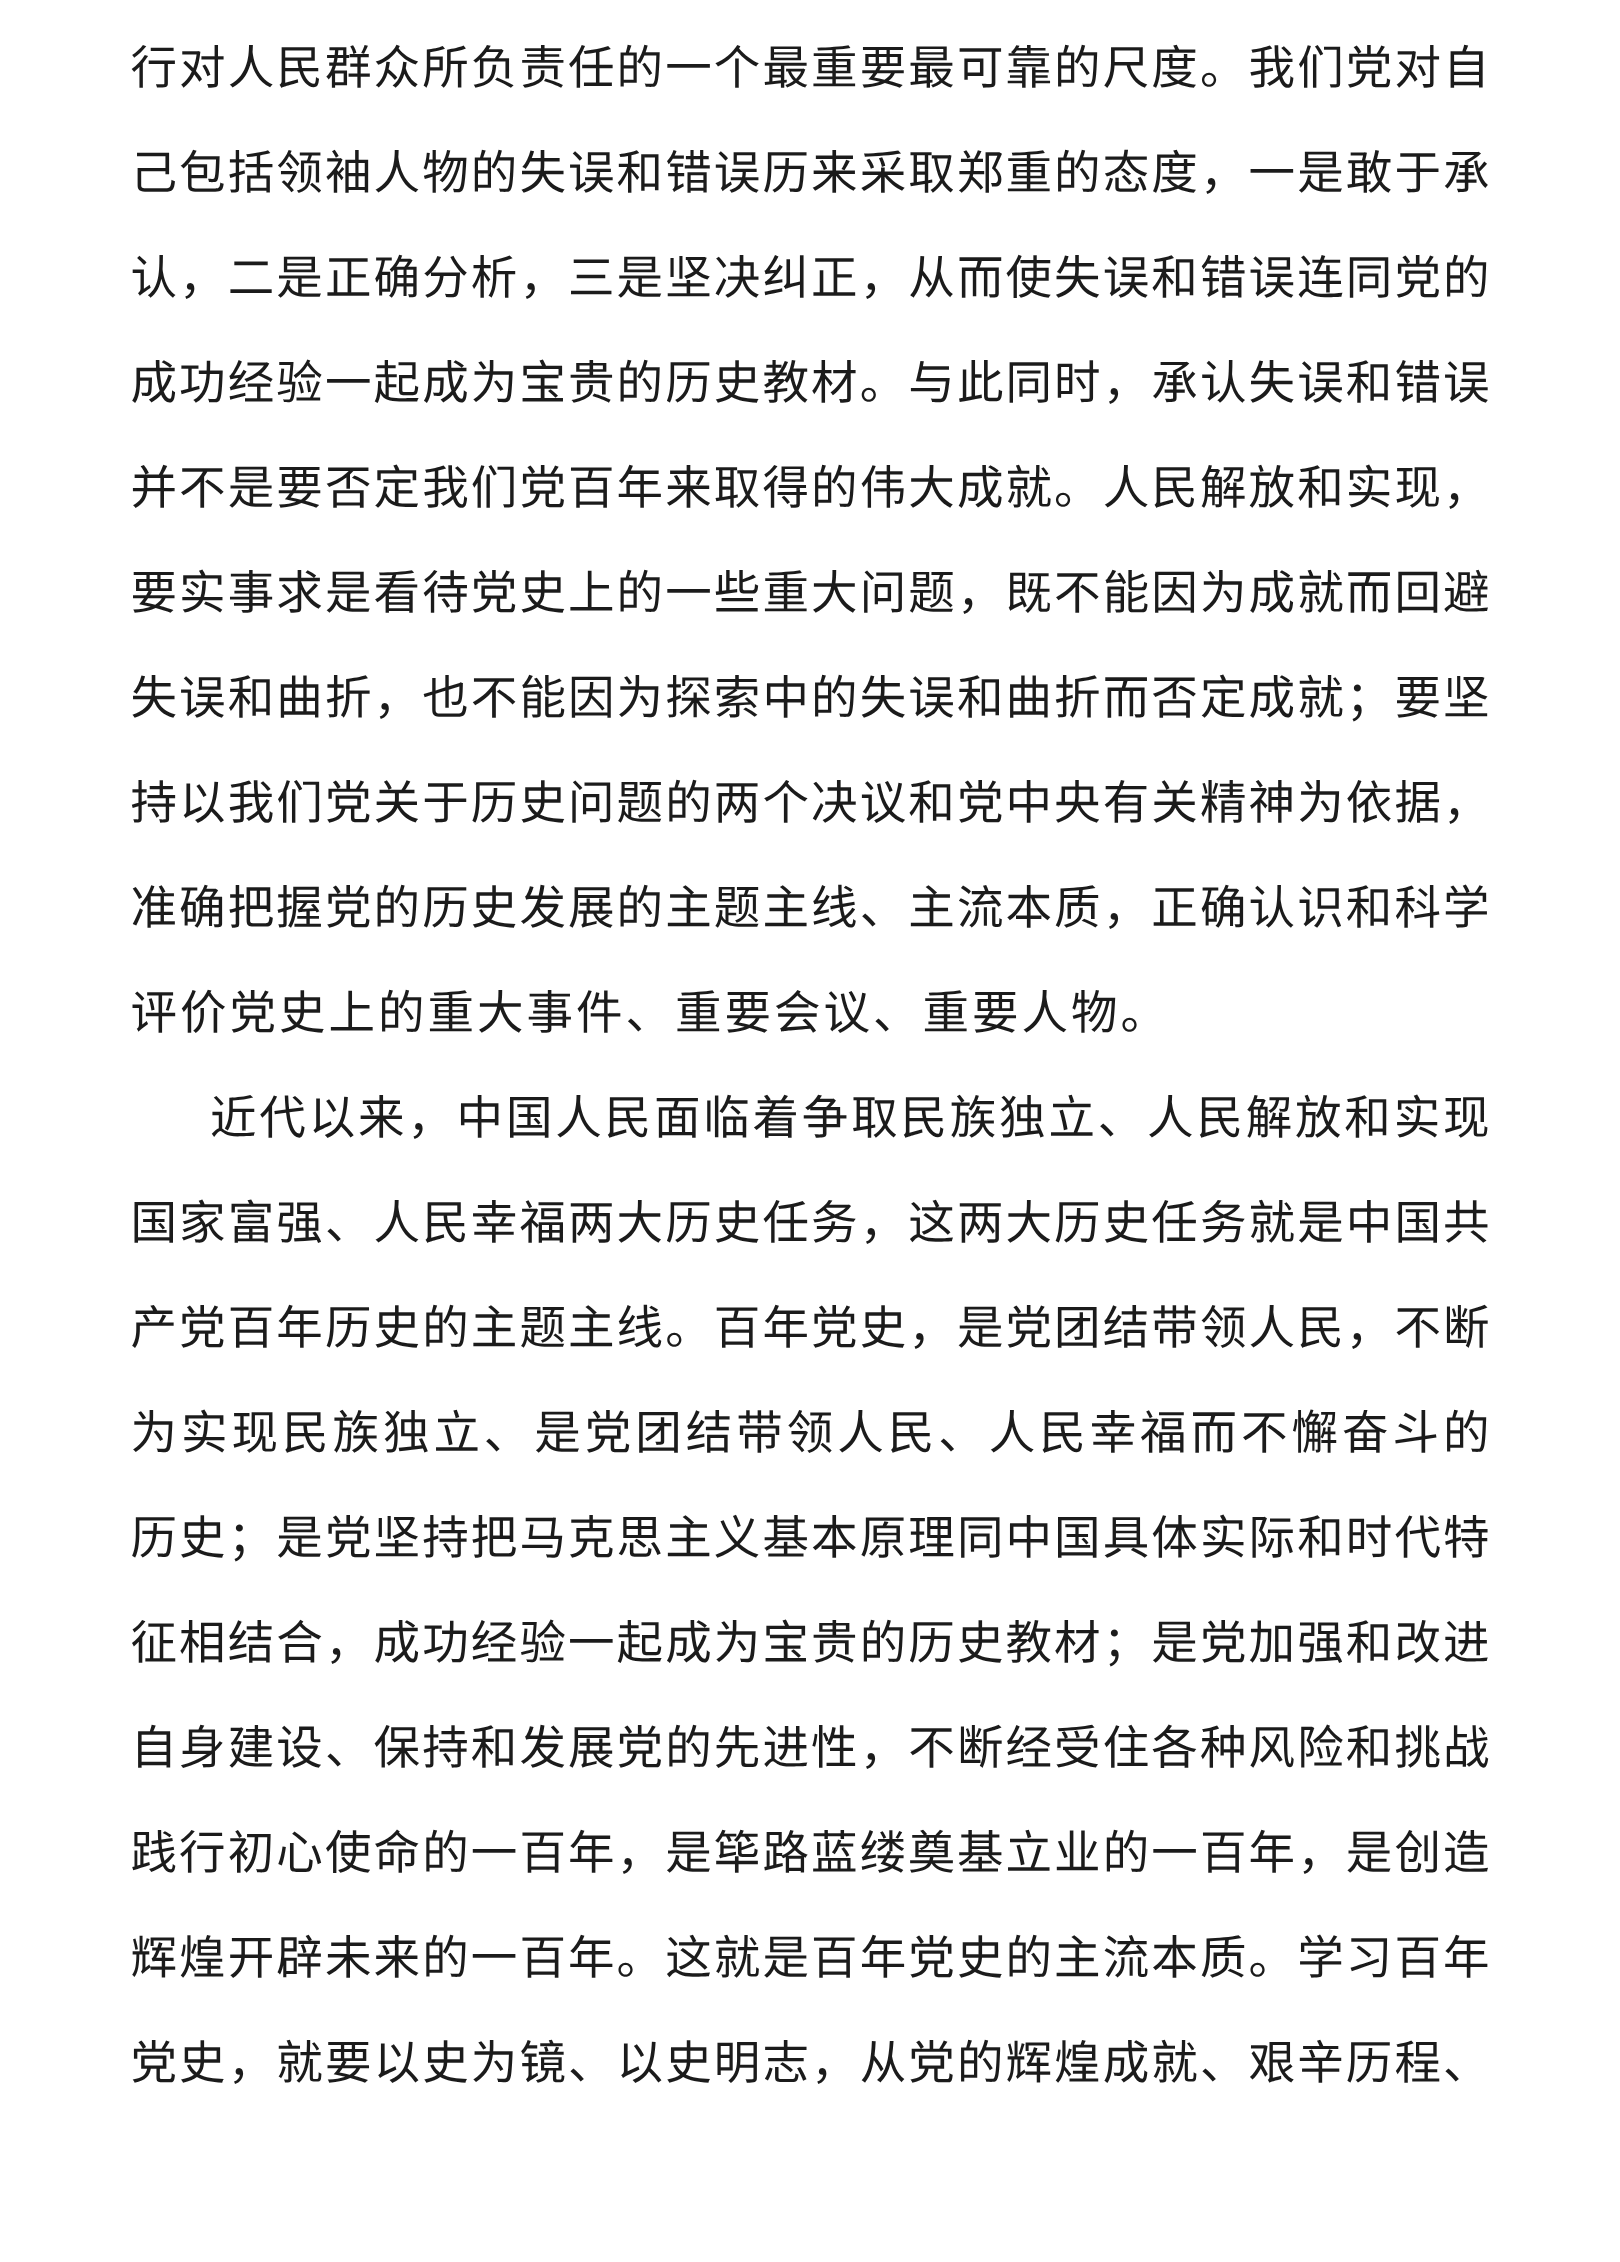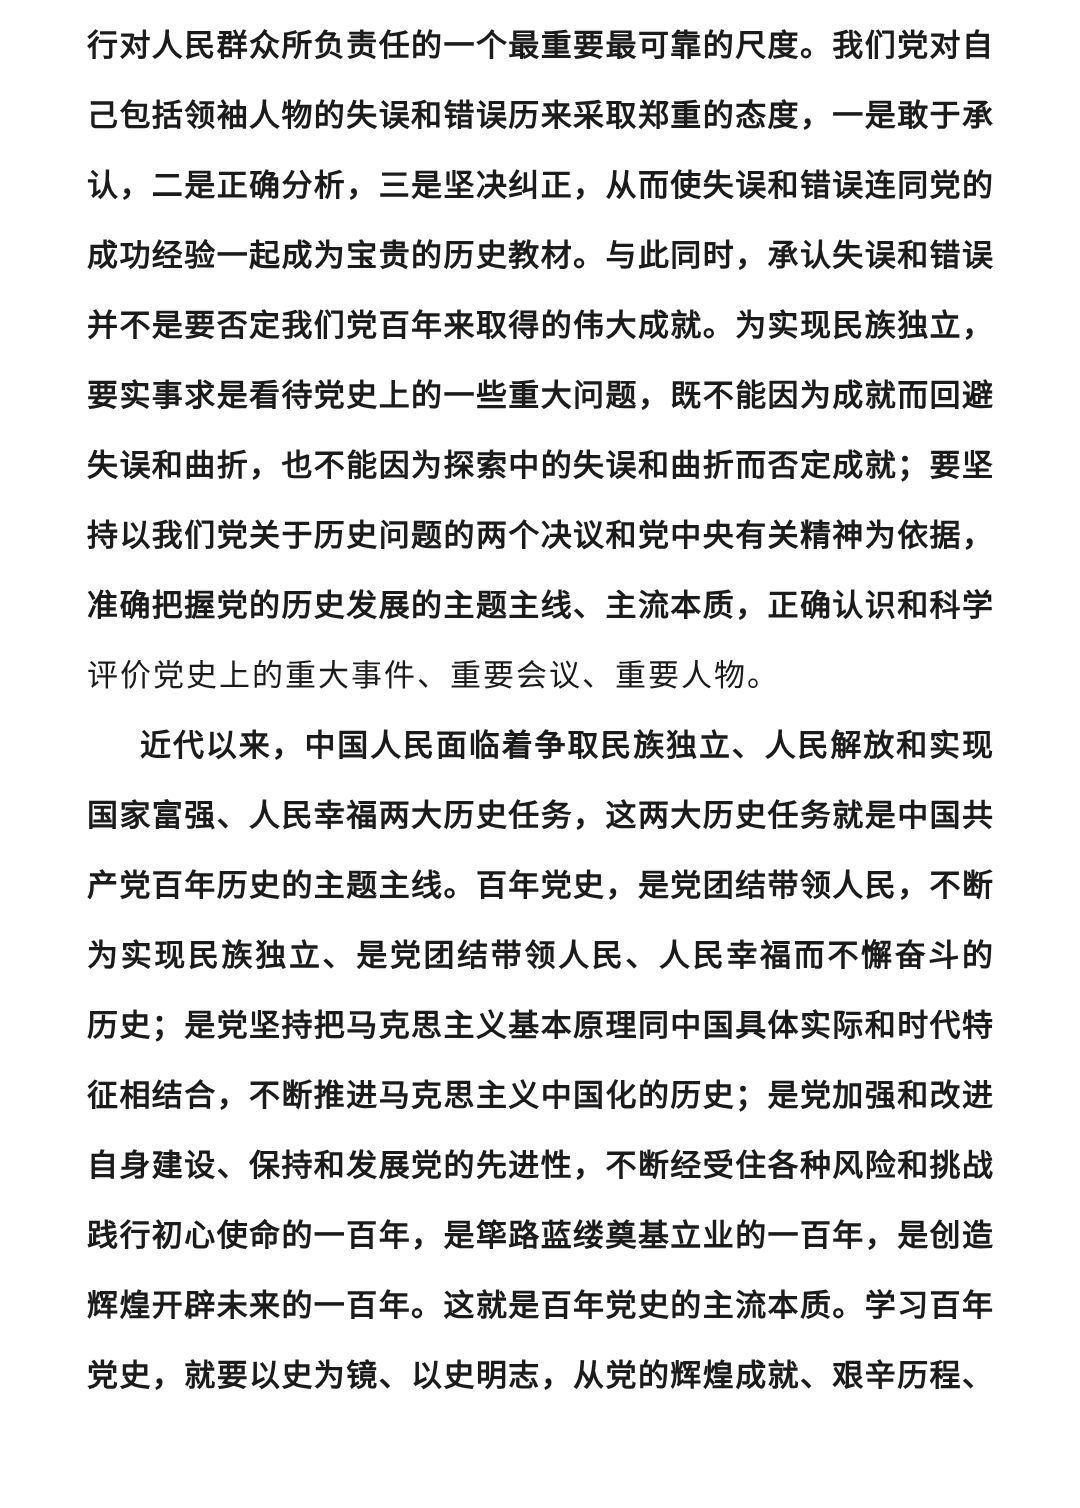--- a/index.html
+++ b/index.html
@@ -27,21 +27,20 @@
     height: 70px;
     line-height: 70px;
     white-space: nowrap;
     text-align: justify;
     text-justify: inter-character;
     -webkit-text-justify: inter-character;
   }
   
   .line.stretch {
     text-align-last: justify;
-    font-weight: bold;
   }
   
   .line.para-end {
     text-align-last: left;
     letter-spacing: 2px;
   }
   
   .line.indent {
     text-indent: 53px;
   }
@@ -49,34 +48,34 @@
 </head>
 <body>
 
 <main class="page">
 
   <section>
     <div class="line stretch">行对人民群众所负责任的一个最重要最可靠的尺度。我们党对自</div>
     <div class="line stretch">己包括领袖人物的失误和错误历来采取郑重的态度，一是敢于承</div>
     <div class="line stretch">认，二是正确分析，三是坚决纠正，从而使失误和错误连同党的</div>
     <div class="line stretch">成功经验一起成为宝贵的历史教材。与此同时，承认失误和错误</div>
-    <div class="line stretch">并不是要否定我们党百年来取得的伟大成就。为实现民族独立，</div>
+    <div class="line stretch">并不是要否定我们党百年来取得的伟大成就。人民解放和实现，</div>
     <div class="line stretch">要实事求是看待党史上的一些重大问题，既不能因为成就而回避</div>
     <div class="line stretch">失误和曲折，也不能因为探索中的失误和曲折而否定成就；要坚</div>
     <div class="line stretch">持以我们党关于历史问题的两个决议和党中央有关精神为依据，</div>
     <div class="line stretch">准确把握党的历史发展的主题主线、主流本质，正确认识和科学</div>
     <div class="line para-end">评价党史上的重大事件、重要会议、重要人物。</div>
   </section>
 
   <section>
     <div class="line stretch indent">近代以来，中国人民面临着争取民族独立、人民解放和实现</div>
     <div class="line stretch">国家富强、人民幸福两大历史任务，这两大历史任务就是中国共</div>
     <div class="line stretch">产党百年历史的主题主线。百年党史，是党团结带领人民，不断</div>
     <div class="line stretch">为实现民族独立、是党团结带领人民、人民幸福而不懈奋斗的</div>
     <div class="line stretch">历史；是党坚持把马克思主义基本原理同中国具体实际和时代特</div>
-    <div class="line stretch">征相结合，不断推进马克思主义中国化的历史；是党加强和改进</div>
+    <div class="line stretch">征相结合，成功经验一起成为宝贵的历史教材；是党加强和改进</div>
     <div class="line stretch">自身建设、保持和发展党的先进性，不断经受住各种风险和挑战</div>
     <div class="line stretch">践行初心使命的一百年，是筚路蓝缕奠基立业的一百年，是创造</div>
     <div class="line stretch">辉煌开辟未来的一百年。这就是百年党史的主流本质。学习百年</div>
     <div class="line stretch">党史，就要以史为镜、以史明志，从党的辉煌成就、艰辛历程、</div>
   </section>
 
 </main>
 
 </body></html>

